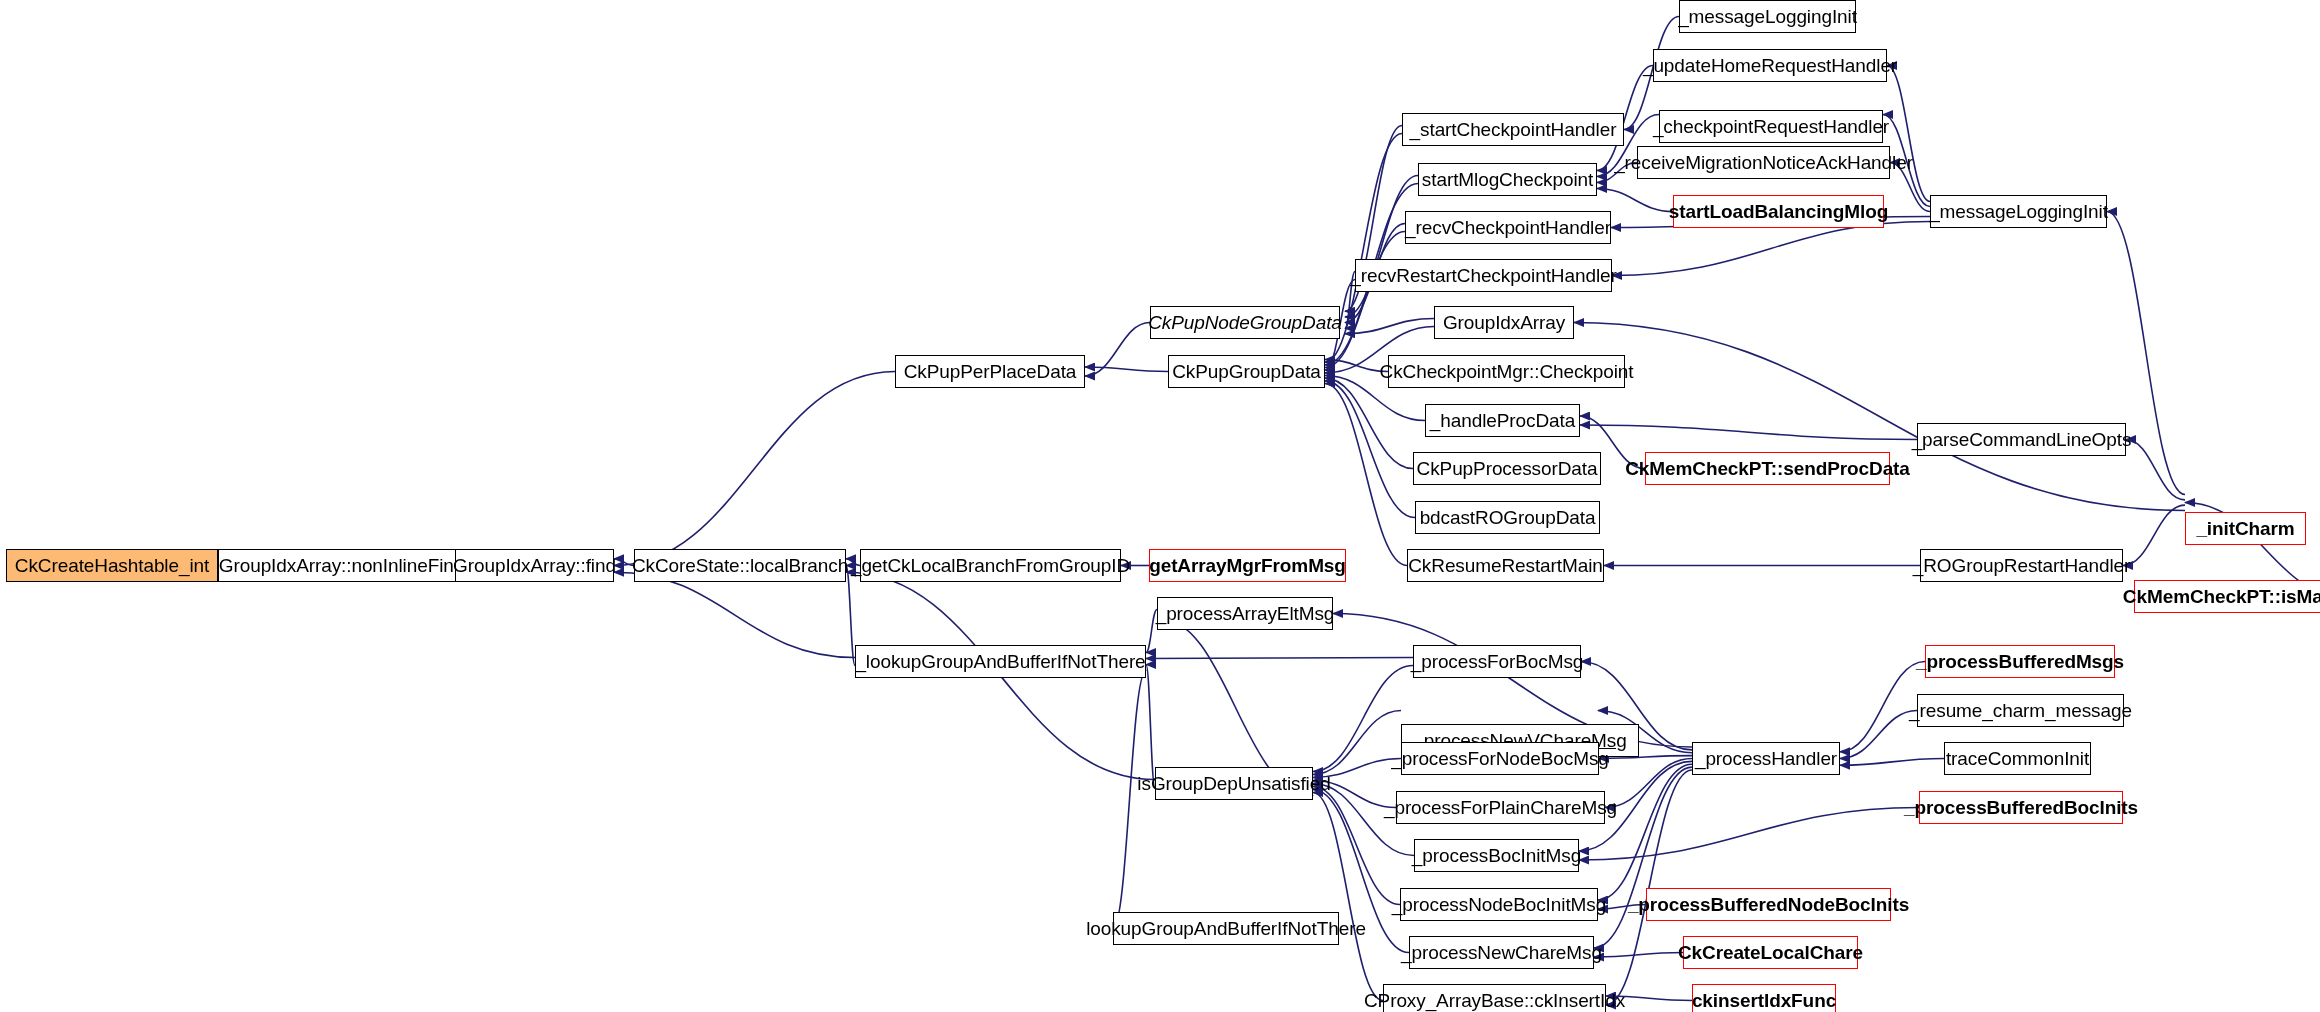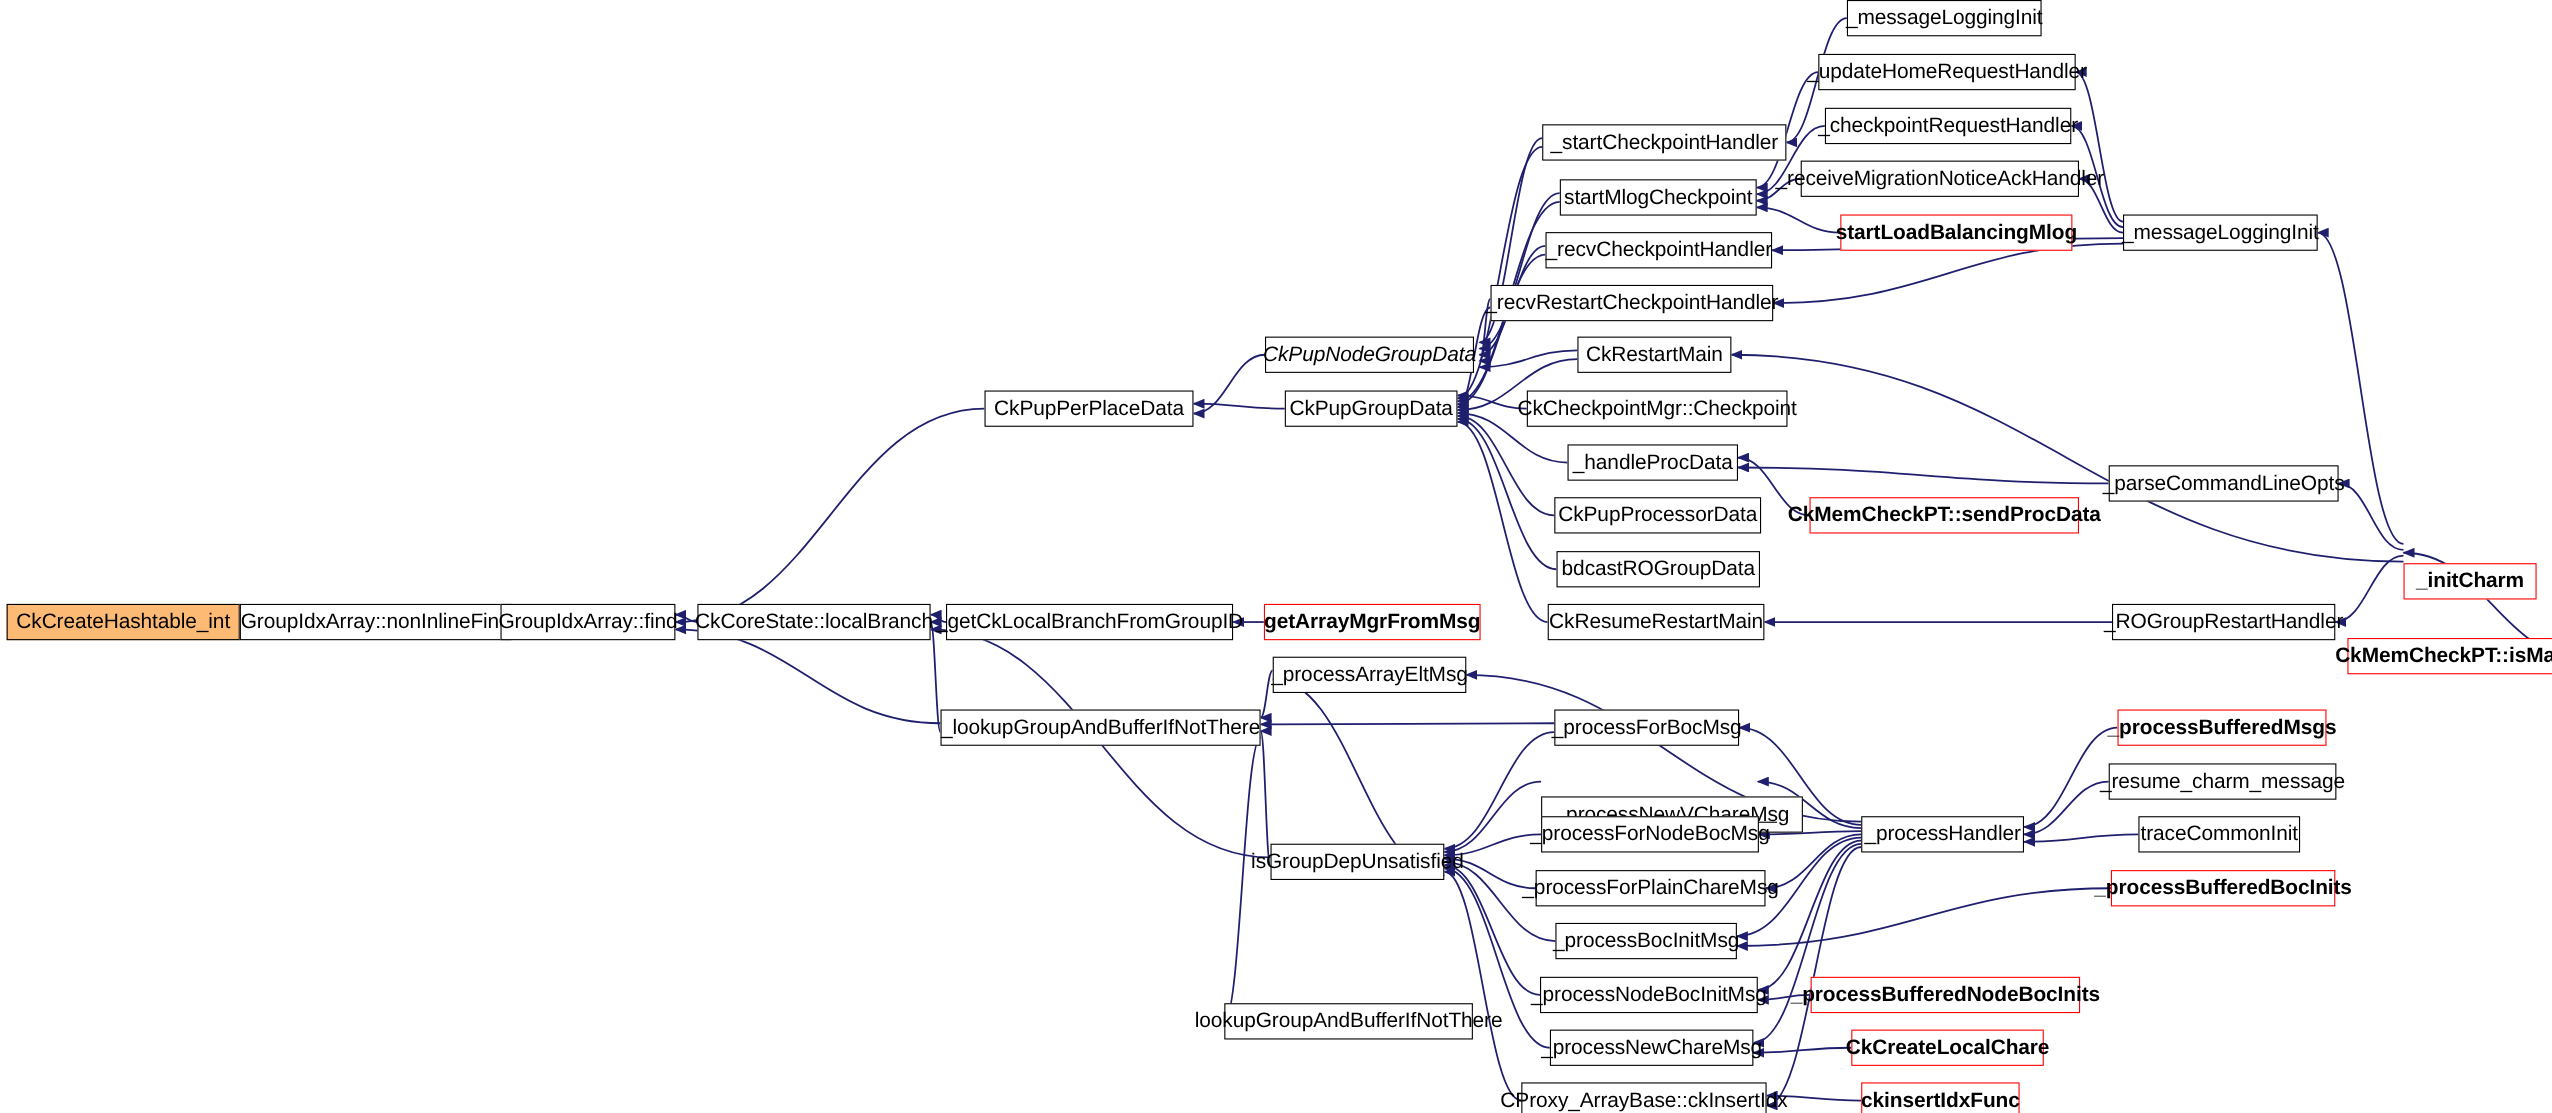--- a/index.html
+++ b/index.html
@@ -130,29 +130,29 @@
       <div class="node" style="left: 634px; top: 549px; width: 212px;">CkCoreState::localBranch</div>
       <div class="node" style="left: 860px; top: 549px; width: 261px;">_getCkLocalBranchFromGroupID</div>
       <div class="node red" style="left: 1149px; top: 549px; width: 197px;">getArrayMgrFromMsg</div>
       <div class="node" style="left: 895px; top: 355px; width: 190px;">CkPupPerPlaceData</div>
       <div class="node" style="left: 1168px; top: 355px; width: 157px;">CkPupGroupData</div>
       <div class="node" style="left: 1150px; top: 306px; width: 190px; font-style: italic;">CkPupNodeGroupData</div>
       <div class="node" style="left: 1402px; top: 113px; width: 222px;">_startCheckpointHandler</div>
       <div class="node" style="left: 1418px; top: 163px; width: 179px;">startMlogCheckpoint</div>
       <div class="node" style="left: 1405px; top: 211px; width: 206px;">_recvCheckpointHandler</div>
       <div class="node" style="left: 1355px; top: 259px; width: 257px;">_recvRestartCheckpointHandler</div>
-      <div class="node" style="left: 1434px; top: 306px; width: 140px;">CkRestartMain</div>
+      <div class="node" style="left: 1434px; top: 306px; width: 140px;">GroupIdxArray</div>
       <div class="node" style="left: 1388px; top: 355px; width: 237px;">CkCheckpointMgr::Checkpoint</div>
       <div class="node" style="left: 1425px; top: 404px; width: 155px;">_handleProcData</div>
       <div class="node" style="left: 1413px; top: 452px; width: 188px;">CkPupProcessorData</div>
       <div class="node" style="left: 1415px; top: 501px; width: 185px;">bdcastROGroupData</div>
       <div class="node" style="left: 1407px; top: 549px; width: 197px;">CkResumeRestartMain</div>
       <div class="node" style="left: 1679px; top: 0px; width: 177px;">_messageLoggingInit</div>
       <div class="node" style="left: 1653px; top: 49px; width: 234px;">_updateHomeRequestHandler</div>
-      <div class="node" style="left: 1659px; top: 98px; width: 224px;">_checkpointRequestHandler</div>
+      <div class="node" style="left: 1659px; top: 110px; width: 224px;">_checkpointRequestHandler</div>
       <div class="node" style="left: 1637px; top: 146px; width: 253px;">_receiveMigrationNoticeAckHandler</div>
       <div class="node red" style="left: 1673px; top: 195px; width: 211px;">startLoadBalancingMlog</div>
       <div class="node" style="left: 1930px; top: 195px; width: 177px;">_messageLoggingInit</div>
       <div class="node" style="left: 1917px; top: 423px; width: 209px;">_parseCommandLineOpts</div>
       <div class="node" style="left: 1920px; top: 549px; width: 203px;">_ROGroupRestartHandler</div>
       <div class="node red" style="left: 2185px; top: 512px; width: 121px;">_initCharm</div>
       <div class="node red" style="left: 1645px; top: 452px; width: 245px;">CkMemCheckPT::sendProcData</div>
       <div class="node red" style="left: 2134px; top: 580px; width: 212px;">CkMemCheckPT::isMaster</div>
       <div class="node" style="left: 1157px; top: 597px; width: 176px;">_processArrayEltMsg</div>
       <div class="node" style="left: 855px; top: 645px; width: 291px;">_lookupGroupAndBufferIfNotThere</div>

